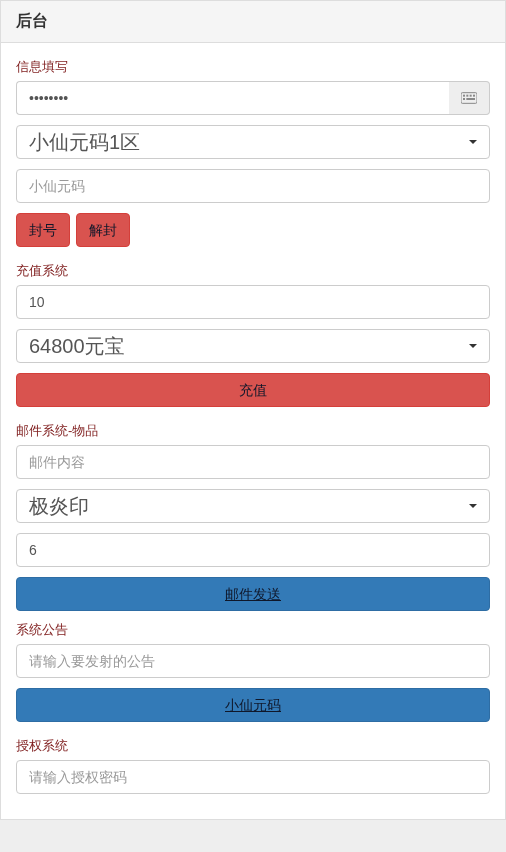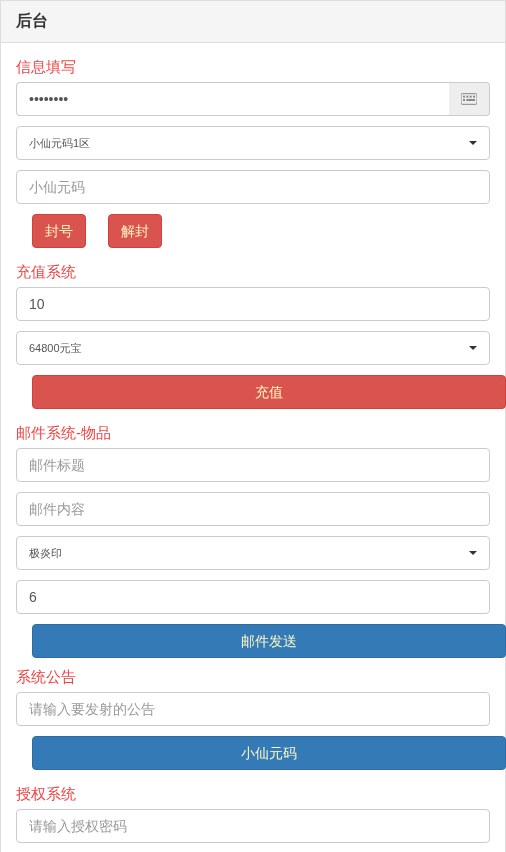--- a/index.html
+++ b/index.html
@@ -1,32 +1,32 @@
 <!DOCTYPE html>
 <html><head>
 <meta charset="utf-8">
 <style>
 * { box-sizing: border-box; margin: 0; padding: 0; }
 body { font-family: "Helvetica Neue", Helvetica, Arial, sans-serif; font-size: 14px; color: #333; background: #eee; }
 .container { width: 506px; margin: 0 auto; background: #fff; border: 1px solid #ddd; }
 .header { background: #f5f5f5; border-bottom: 1px solid #ddd; padding: 10px 15px; }
 .header-title { font-size: 16px; font-weight: bold; }
 .body { padding: 15px; }
-.section-label { display: block; font-size: 15px; color: #ef4444; margin-bottom: 5px; }
+.section-label { display: block; font-size: 13px; color: #7f1d1d; margin-bottom: 5px; }
 .form-control { display: block; width: 100%; height: 34px; padding: 6px 12px; font-size: 14px; line-height: 1.42857143; color: #555; background-color: #fff; border: 1px solid #ccc; border-radius: 4px; }
 .form-control::placeholder { color: #999; }
 .input-group { position: relative; display: flex; width: 100%; }
 .input-group .form-control { border-top-right-radius: 0; border-bottom-right-radius: 0; border-right: 0; }
 .input-addon { display: flex; align-items: center; justify-content: center; padding: 6px 12px; background: #eee; border: 1px solid #ccc; border-left: 0; border-radius: 0 4px 4px 0; color: #777; }
 .select-wrap { position: relative; }
-.select-btn { display: flex; align-items: center; justify-content: space-between; width: 100%; height: 34px; padding: 6px 12px; font-size: 11px; color: #555; background: #fff; border: 1px solid #ccc; border-radius: 4px; cursor: pointer; }
+.select-btn { display: flex; align-items: center; justify-content: space-between; width: 100%; height: 34px; padding: 6px 12px; font-size: 20px; color: #555; background: #fff; border: 1px solid #ccc; border-radius: 4px; cursor: pointer; }
 .caret { display: inline-block; width: 0; height: 0; margin-left: 4px; vertical-align: middle; border-top: 4px solid #333; border-right: 4px solid transparent; border-left: 4px solid transparent; }
-.btn { display: inline-block; padding: 6px 12px; font-size: 14px; line-height: 1.42857143; text-align: center; border: 1px solid transparent; border-radius: 4px; cursor: pointer; color: #fef9c3; margin-left: 16px; }
+.btn { display: inline-block; padding: 6px 12px; font-size: 14px; line-height: 1.42857143; text-align: center; border: 1px solid transparent; border-radius: 4px; cursor: pointer; color: #0f172a; }
 .btn-danger { background-color: #d9534f; border-color: #d43f3a; }
-.btn-primary { background-color: #337ab7; border-color: #2e6da4; }
+.btn-primary { background-color: #337ab7; border-color: #2e6da4; text-decoration: underline; }
 .btn-block { display: block; width: 100%; }
 .btn-row { display: flex; gap: 6px; margin-bottom: 15px; }
 .mb { margin-bottom: 10px; }
 .kbd-icon { width: 16px; height: 12px; }
 </style>
 </head>
 <body>
 
 <div class="container">
   <div class="header">
@@ -70,23 +70,20 @@
     <div class="select-wrap mb">
       <button type="button" class="select-btn">
         <span>64800元宝</span>
         <span class="caret"></span>
       </button>
     </div>
     <button class="btn btn-danger btn-block" style="margin-bottom:15px">充值</button>
 
     <label class="section-label">邮件系统-物品</label>
     <div class="mb">
-      <input type="text" class="form-control" placeholder="邮件标题" style="">
-    </div>
-    <div class="mb">
       <input type="text" class="form-control" placeholder="邮件内容" style="">
     </div>
     <div class="select-wrap mb">
       <button type="button" class="select-btn">
         <span>极炎印</span>
         <span class="caret"></span>
       </button>
     </div>
     <div class="mb">
       <input type="text" class="form-control" value="6" style="">

